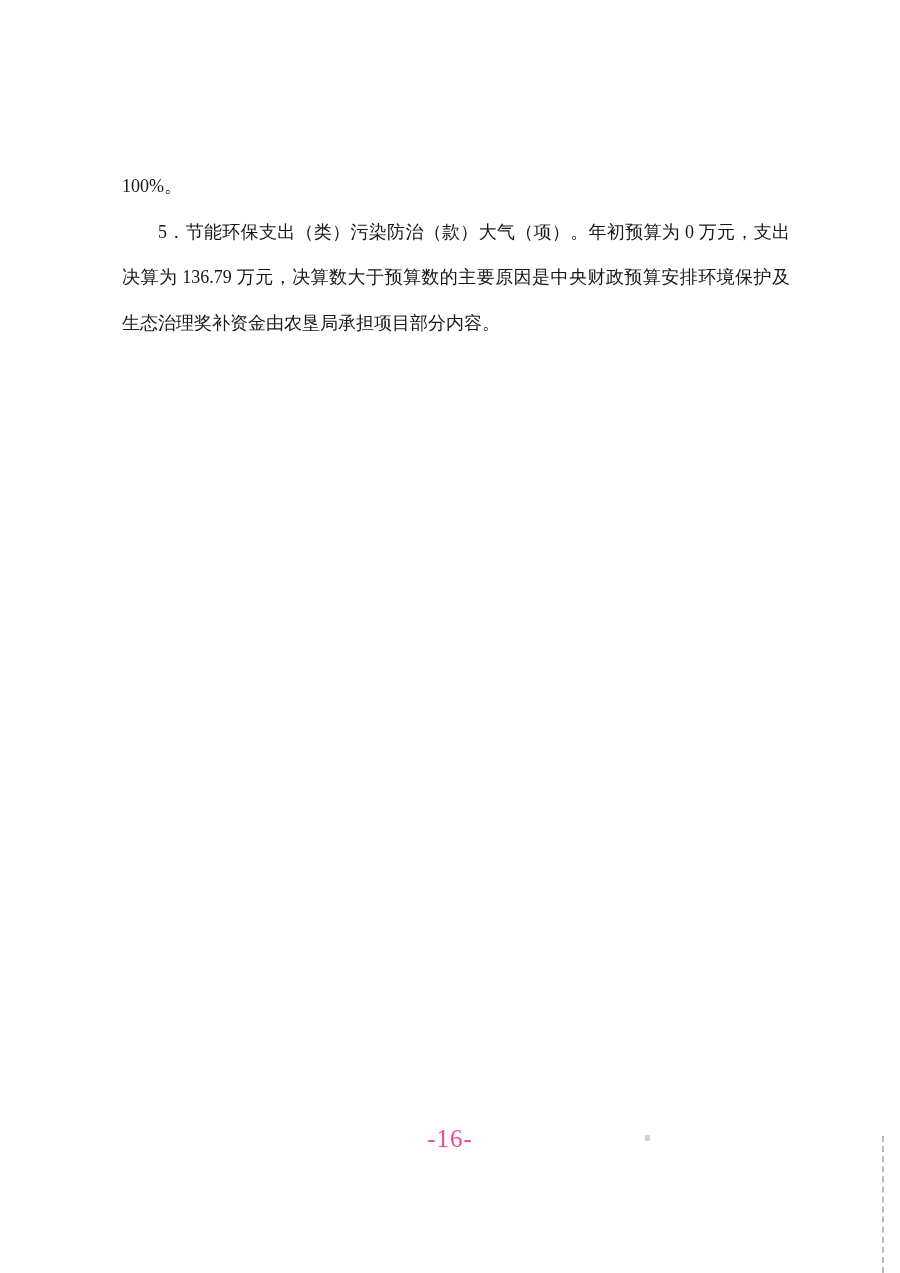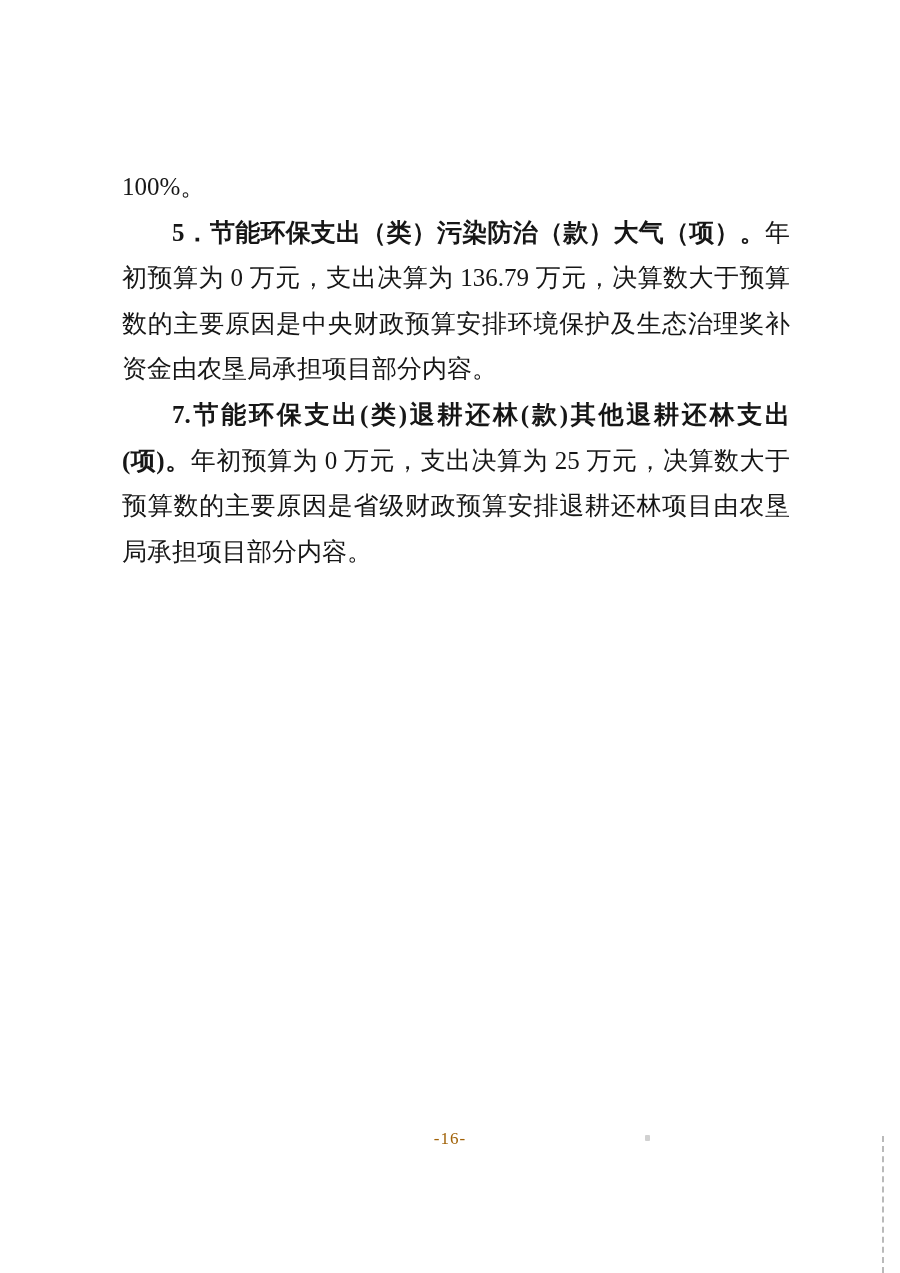--- a/index.html
+++ b/index.html
@@ -14,48 +14,48 @@
     background: #ffffff;
     overflow: hidden;
     font-family: "Liberation Serif", "DejaVu Serif", serif;
     color: #161616;
   }
   .content {
     position: absolute;
     left: 122px;
     top: 164px;
     width: 668px;
-    font-size: 25px;
+    font-size: 18px;
     line-height: 45.6px;
     text-align: justify;
     text-justify: inter-character;
     letter-spacing: 0;
   }
   .content p {
     margin: 0;
     padding: 0;
     text-indent: 2em;
     word-break: break-all;
   }
   .content p.continuation {
     text-indent: 0;
   }
   .content b {
-    font-weight: 700;
+    font-weight: 400;
   }
   .footer-pagenum {
     position: absolute;
     left: 0;
     top: 1124px;
     width: 900px;
     text-align: center;
-    font-size: 17px;
+    font-size: 25px;
     line-height: 30px;
     letter-spacing: 1px;
-    color: #a16207;
+    color: #ec4899;
   }
   .scan-dashed-line {
     position: absolute;
     left: 882px;
     top: 1136px;
     height: 137px;
     width: 0;
     border-left: 2px dashed #aeaeae;
     opacity: 0.85;
   }
@@ -75,21 +75,20 @@
 
 <div class="page">
 
   <div class="content">
 
     <p class="continuation"><b></b><span>100%。</span></p>
 
     <p><b>5．节能环保支出（类）污染防治（款）大气（项）。</b><span>年初预算为 0 万元，支出决算为 136.79 万元，决算数大于预算数的主要原因是中央财政预算安排环境保护及生态治理奖补资金由农垦局承担项目部分内容。</span></p>
 
 
-    <p><b>7.节能环保支出(类)退耕还林(款)其他退耕还林支出(项)。</b><span>年初预算为 0 万元，支出决算为 25 万元，决算数大于预算数的主要原因是省级财政预算安排退耕还林项目由农垦局承担项目部分内容。</span></p>
 
 
 
 
   </div>
 
   <div class="footer-pagenum">-16-</div>
 
   <div class="scan-dashed-line"></div>
   <div class="scan-speck"></div>

